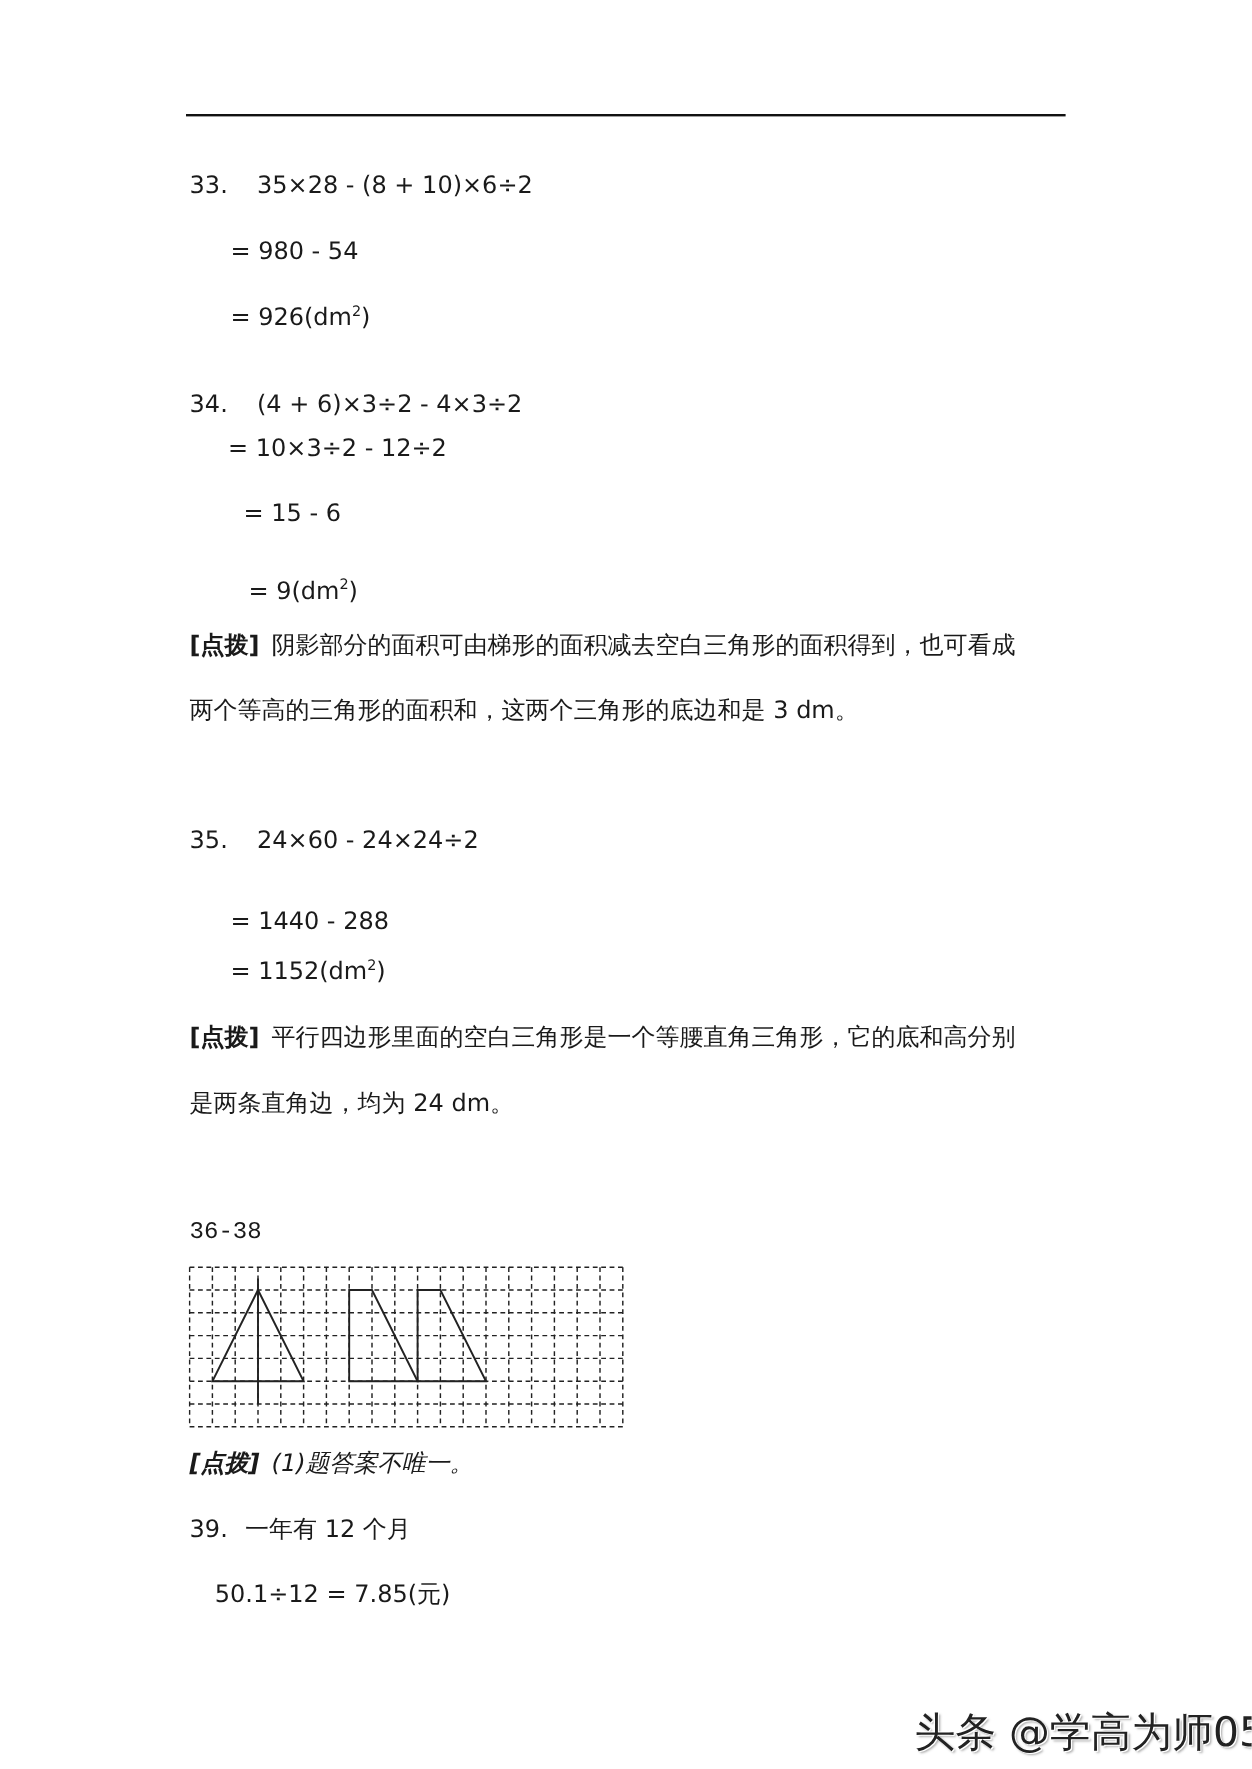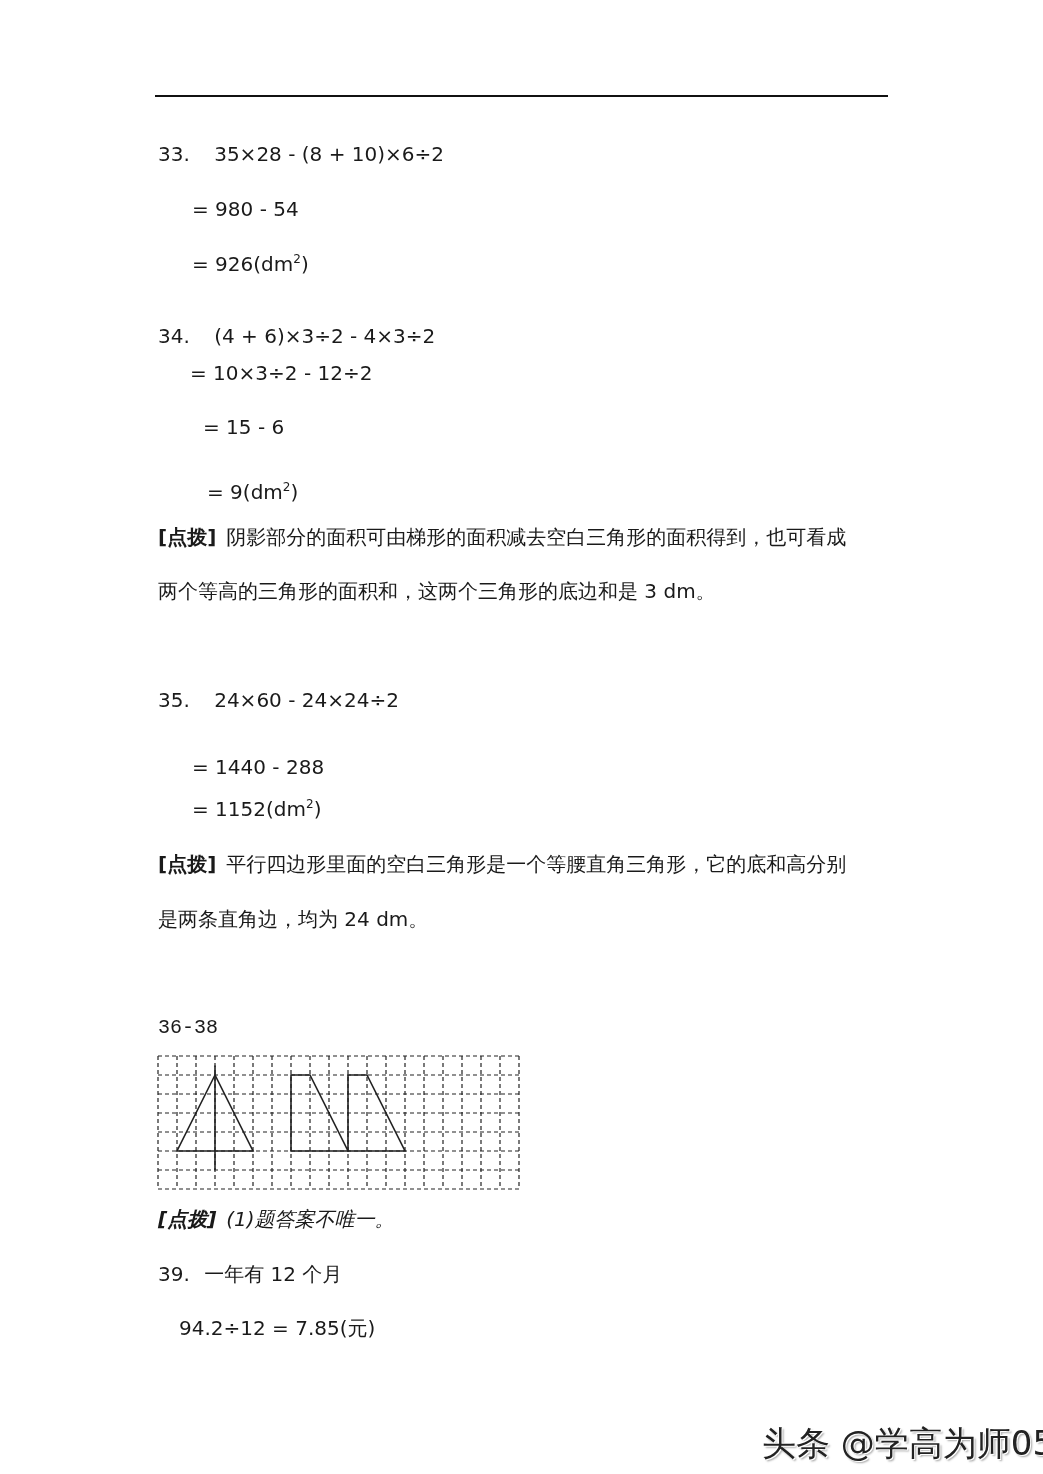--- a/index.html
+++ b/index.html
@@ -100,15 +100,15 @@
     </svg>
 </div>
 <div class="line" style="left:158px; top:1207px;font-style:italic;">
   <span class="note-tag">[点拨]</span><span class="note-text">(1)题答案不唯一。</span>
 </div>
 
 <div class="line" style="left:158px; top:1262px;">
   <span class="num">39.</span>
   <span style="margin-left:8px">一年有 12 个月</span>
 </div>
-<div class="line" style="left:179px; top:1316px;">94.2÷12 = 7.85(元)</div>
+<div class="line" style="left:179px; top:1316px;">50.1÷12 = 7.85(元)</div>
 
 <div class="watermark">头条 @学高为师0537</div>
 
 </body></html>

